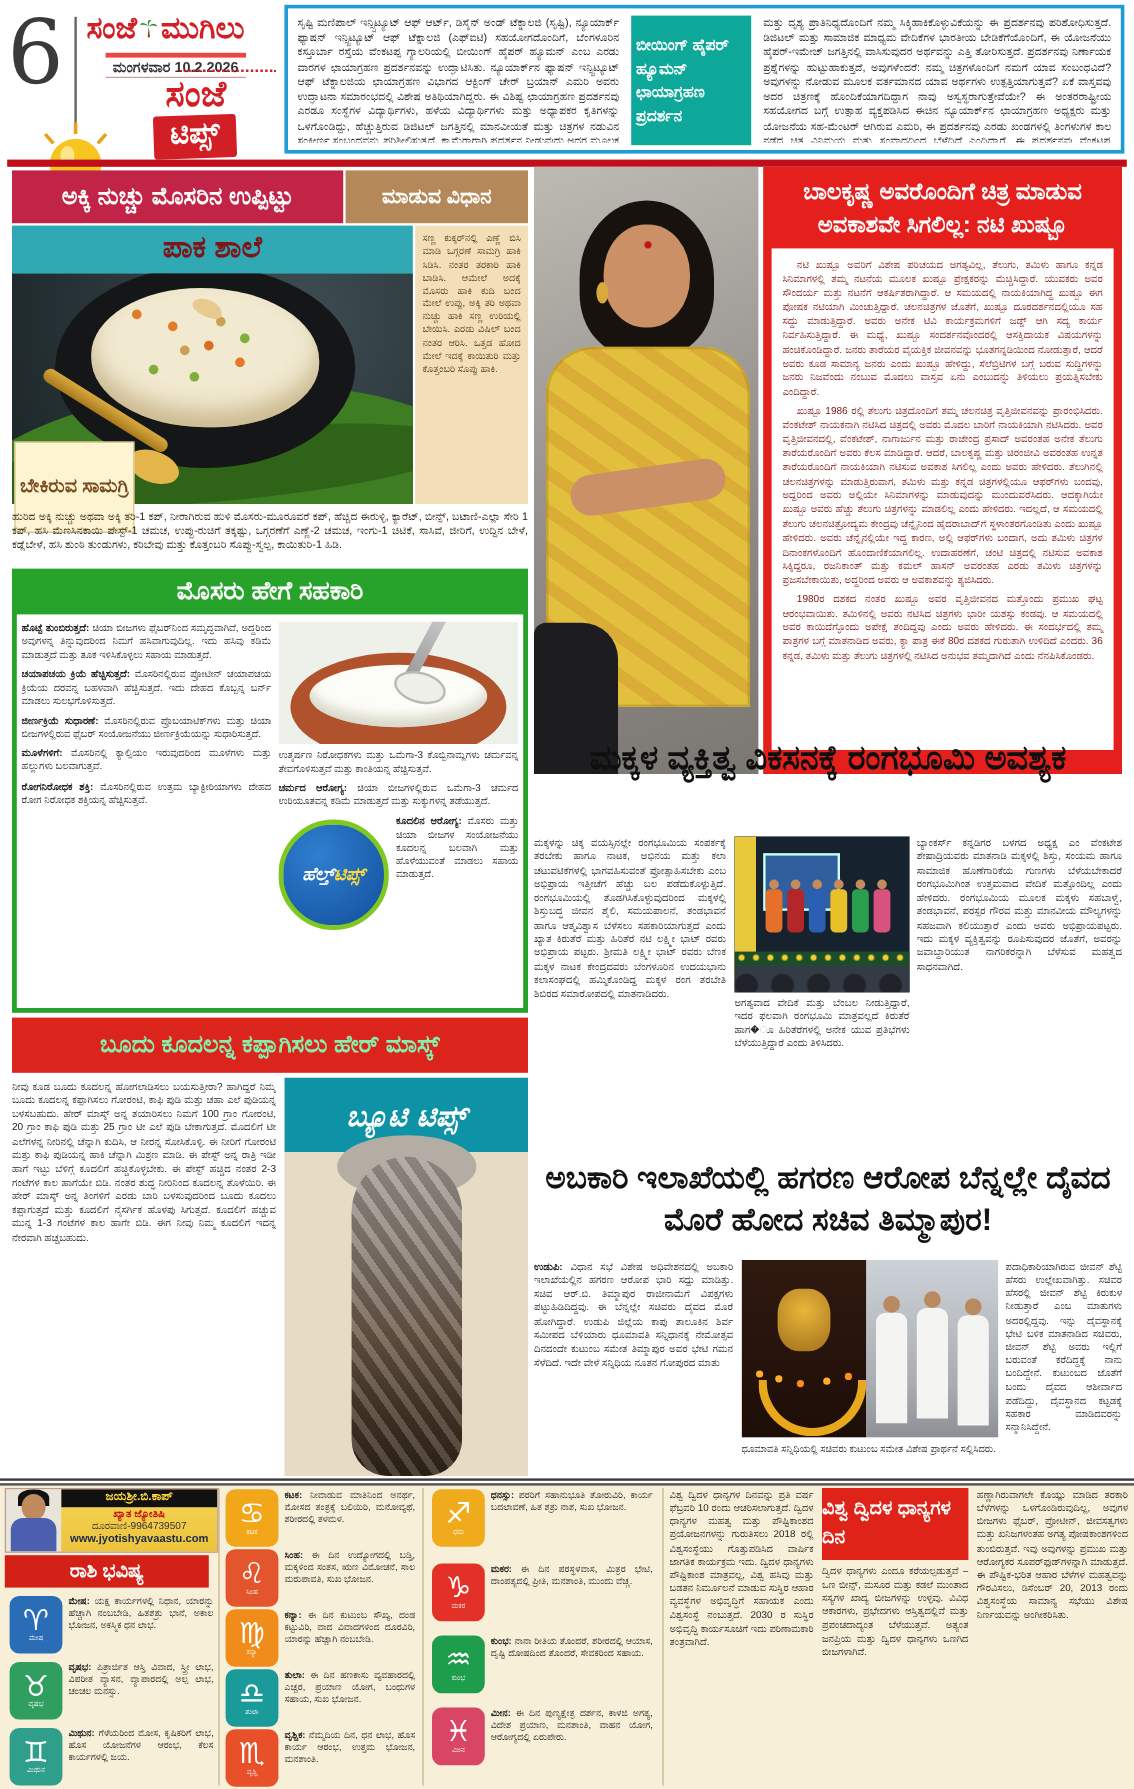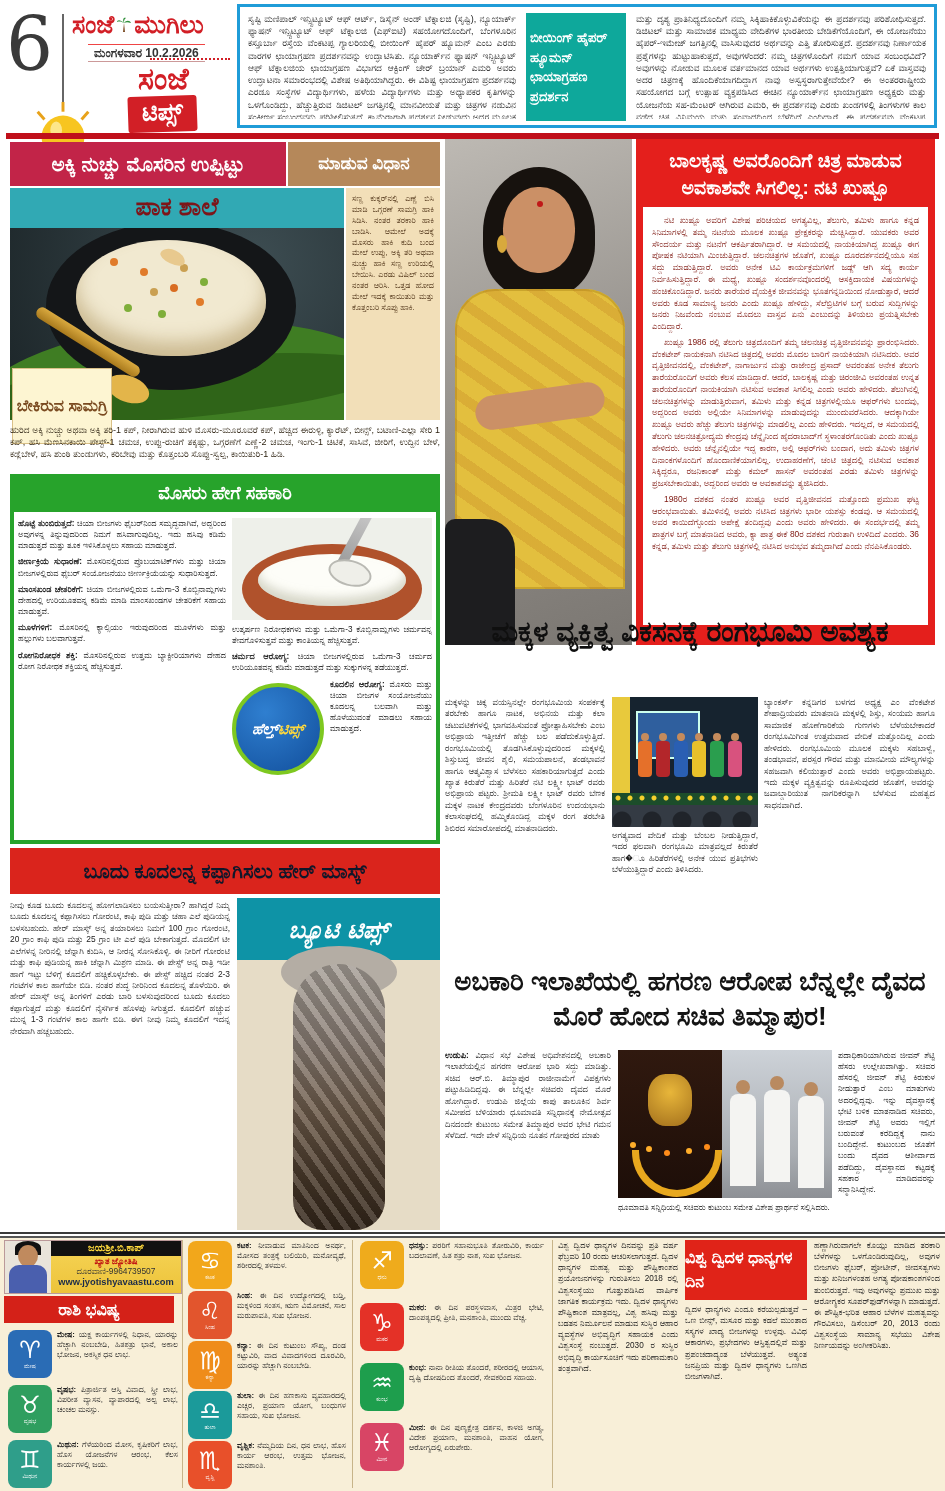--- a/index.html
+++ b/index.html
@@ -6,21 +6,21 @@
   #page{position:relative;width:945px;height:1491px;background:#fff;overflow:hidden;
         font-family:"Liberation Sans","DejaVu Sans",sans-serif;color:#222;}
   .abs{position:absolute;}
   .txt{overflow:hidden;text-align:justify;line-height:1.36;}
   .ctr{display:flex;align-items:center;justify-content:center;}
   b{font-weight:bold;}
   
   .pagenum{left:6px;top:0;font-family:"DejaVu Serif",serif;font-size:74px;color:#3a3a3a;line-height:1.2;}
   .mast-divider{left:62px;top:14px;width:2px;height:96px;background:#666;}
   .mast-title{left:72px;top:10px;font-size:25px;font-weight:bold;color:#d21f26;}
-  .mast-date{left:88px;top:44px;font-size:12px;font-weight:bold;color:#333;border-top:1px solid #ef4444;border-bottom:1px solid #c99;padding:1px 6px;}
+  .mast-date{left:88px;top:44px;font-size:12px;font-weight:bold;color:#333;border-top:4px solid #ef4444;border-bottom:1px solid #c99;padding:1px 6px;}
   .tips-sanje{left:138px;top:62px;font-size:30px;font-weight:bold;color:#d21f26;}
   .tips-box{left:128px;top:96px;background:#d21f26;color:#fff;font-size:24px;font-weight:bold;padding:2px 14px 6px 14px;border-radius:3px;transform:rotate(-2deg);}
   .dotline{border-top:2px dotted #d21f26;height:0;}
   
   .intro{left:237px;top:4px;width:700px;height:124px;border:3px solid #1f9cd8;display:flex;gap:10px;padding:6px 8px;box-sizing:border-box;}
   .intro .c1{width:268px;font-size:9px;}
   .intro .badge{width:92px;height:100px;background:#0ea89b;color:#fff;font-weight:bold;font-size:13px;line-height:1.5;padding:4px;align-self:flex-start;}
   .intro .c2{flex:1;font-size:9px;}
   .redrule{left:6px;top:133px;width:933px;height:6px;background:#c00f1a;}
   
@@ -37,35 +37,35 @@
   .garnish{position:absolute;left:100px;top:30px;width:8px;height:8px;border-radius:50%;background:#e07b2a;
         box-shadow:30px 10px 0 #e07b2a,60px 26px 0 #d96d22,14px 46px 0 #7fae3a,48px 52px 0 #7fae3a,86px 40px 0 #e07b2a,70px 6px 0 #caa052,40px 30px 0 #caa052,90px 20px 0 #7fae3a;}
   .cashew{position:absolute;left:150px;top:22px;width:26px;height:14px;background:#e8c98e;border-radius:50% 50% 50% 50%/60% 60% 40% 40%;transform:rotate(25deg);}
   .spoon-h{position:absolute;left:18px;top:108px;width:120px;height:12px;background:linear-gradient(#d9a93f,#a97a1d);transform:rotate(32deg);border-radius:6px;}
   .spoon-b{position:absolute;left:96px;top:148px;width:44px;height:26px;background:#e3b54a;border-radius:50%;transform:rotate(20deg);}
   .method-col{left:346px;top:188px;width:94px;height:232px;background:#f2dfb8;box-sizing:border-box;padding:6px;font-size:8px;color:#4a2e12;}
   .ingr-label{left:12px;top:368px;width:98px;height:74px;background:#fdf5d2;border:1px solid #d9c088;color:#7a4a20;font-weight:bold;font-size:16px;line-height:1.4;}
   .ingr-text{left:10px;top:424px;width:430px;height:48px;font-size:9px;color:#2e2312;}
   
   .green-box{left:10px;top:474px;width:430px;height:370px;border:4px solid #27a32b;background:#fff;box-sizing:border-box;}
-  .green-hd{left:10px;top:474px;width:430px;height:38px;font-size:18px;font-weight:bold;color:#fff;box-sizing:border-box;}
+  .green-hd{left:10px;top:474px;width:430px;height:38px;font-size:21px;font-weight:bold;color:#fff;box-sizing:border-box;}
   .gb-left{left:18px;top:518px;width:208px;height:318px;font-size:8.2px;}
   .gb-right{left:232px;top:518px;width:200px;height:318px;font-size:8.2px;}
   .curd-photo{position:relative;width:200px;height:102px;background:#eef0ea;overflow:hidden;margin-bottom:4px;}
   .bowl{position:absolute;left:10px;top:26px;width:180px;height:90px;background:#b0522c;border-radius:50%;}
   .curd{position:absolute;left:26px;top:36px;width:148px;height:52px;background:#fdfdf8;border-radius:50%;box-shadow:inset 0 -8px 10px rgba(190,190,170,.6);}
   .cspoon{position:absolute;left:120px;top:-18px;width:10px;height:70px;background:linear-gradient(#cfcfcf,#9a9a9a);transform:rotate(28deg);}
   .cspoon2{position:absolute;left:96px;top:42px;width:40px;height:22px;background:#efefe9;border:2px solid #b9b9b3;border-radius:50%;transform:rotate(15deg);}
   .health-circle{float:left;width:84px;height:84px;border-radius:50%;background:radial-gradient(circle at 35% 30%,#2f7fd0,#124f9c);
         border:4px solid #7ec820;color:#fff;font-weight:bold;font-size:15px;font-style:italic;margin:4px 6px 2px 0;
         display:flex;flex-direction:row;align-items:center;justify-content:center;line-height:1.2;}
   .health-circle .y{color:#ffd93c;}
   .gb-para{margin-bottom:5px;}
   
-  .hair-banner{left:10px;top:848px;width:430px;height:46px;font-size:20px;font-weight:bold;color:#0f172a;}
+  .hair-banner{left:10px;top:848px;width:430px;height:46px;font-size:20px;font-weight:bold;color:#86efac;}
   .hair-text{left:10px;top:900px;width:220px;height:330px;font-size:8.4px;}
   .beauty-wrap{left:237px;top:898px;width:203px;height:332px;background:#e6dcc6;overflow:hidden;}
   .beauty-hd{width:203px;height:62px;background:#0e93a6;color:#fff;font-size:24px;font-weight:bold;font-style:italic;font-family:"DejaVu Serif",serif;}
   .braid{position:absolute;left:56px;top:66px;width:92px;height:266px;border-radius:46px 46px 30px 30px;
         background:linear-gradient(#a9a29a 0%,#8d8178 28%,#6f5d4c 55%,#4a3a2b 80%,#33261a 100%);}
   .braid:after{content:"";position:absolute;inset:0;border-radius:inherit;
         background:repeating-linear-gradient(55deg,rgba(255,255,255,.14) 0 6px,rgba(0,0,0,.18) 6px 14px);}
   .bun{position:absolute;left:44px;top:48px;width:116px;height:52px;background:#b4ada4;border-radius:50%;}
   .section-rule{left:0;top:1232px;width:945px;height:2px;background:#3a3a3a;}
   
@@ -193,22 +193,22 @@
     <div class="spoon-b"></div>
   </div>
   <div class="abs method-col txt">ಸಣ್ಣ ಕುಕ್ಕರ್‌ನಲ್ಲಿ ಎಣ್ಣೆ ಬಿಸಿ ಮಾಡಿ ಒಗ್ಗರಣೆ ಸಾಮಗ್ರಿ ಹಾಕಿ ಸಿಡಿಸಿ. ನಂತರ ತರಕಾರಿ ಹಾಕಿ ಬಾಡಿಸಿ. ಆಮೇಲೆ ಅದಕ್ಕೆ ಮೊಸರು ಹಾಕಿ ಕುದಿ ಬಂದ ಮೇಲೆ ಉಪ್ಪು, ಅಕ್ಕಿ ತರಿ ಅಥವಾ ನುಚ್ಚು ಹಾಕಿ ಸಣ್ಣ ಉರಿಯಲ್ಲಿ ಬೇಯಿಸಿ. ಎರಡು ವಿಷಿಲ್ ಬಂದ ನಂತರ ಆರಿಸಿ. ಒತ್ತಡ ಹೋದ ಮೇಲೆ ಇದಕ್ಕೆ ಕಾಯಿತುರಿ ಮತ್ತು ಕೊತ್ತಂಬರಿ ಸೊಪ್ಪು ಹಾಕಿ.</div>
   <div class="abs ingr-label ctr">ಬೇಕಿರುವ ಸಾಮಗ್ರಿ</div>
   <div class="abs ingr-text txt">ಹುರಿದ ಅಕ್ಕಿ ನುಚ್ಚು ಅಥವಾ ಅಕ್ಕಿ ತರಿ-1 ಕಪ್, ನೀರಾಗಿರುವ ಹುಳಿ ಮೊಸರು-ಮೂರೂವರೆ ಕಪ್, ಹೆಚ್ಚಿದ ಈರುಳ್ಳಿ, ಕ್ಯಾರೆಟ್, ಬೀನ್ಸ್, ಬಟಾಣಿ-ಎಲ್ಲಾ ಸೇರಿ 1 ಕಪ್, ಹಸಿ ಮೆಣಸಿನಕಾಯಿ ಪೇಸ್ಟ್-1 ಚಮಚ, ಉಪ್ಪು-ರುಚಿಗೆ ತಕ್ಕಷ್ಟು, ಒಗ್ಗರಣೆಗೆ ಎಣ್ಣೆ-2 ಚಮಚ, ಇಂಗು-1 ಚಿಟಿಕೆ, ಸಾಸಿವೆ, ಜೀರಿಗೆ, ಉದ್ದಿನ ಬೇಳೆ, ಕಡ್ಲೆಬೇಳೆ, ಹಸಿ ಶುಂಠಿ ತುಂಡುಗಳು, ಕರಿಬೇವು ಮತ್ತು ಕೊತ್ತಂಬರಿ ಸೊಪ್ಪು-ಸ್ವಲ್ಪ, ಕಾಯಿತುರಿ-1 ಹಿಡಿ.</div>
 
   <div class="abs green-box"></div>
   <div class="abs green-hd ctr" style="background-color: rgb(39, 163, 43);">ಮೊಸರು ಹೇಗೆ ಸಹಕಾರಿ</div>
   <div class="abs gb-left txt">
     <div class="gb-para"><b>ಹೊಟ್ಟೆ ತುಂಬಿರುತ್ತದೆ:</b><span> ಚಿಯಾ ಬೀಜಗಳು ಫೈಬರ್‌ನಿಂದ ಸಮೃದ್ಧವಾಗಿವೆ, ಅದ್ದರಿಂದ ಅವುಗಳನ್ನ ತಿನ್ನುವುದರಿಂದ ನಿಮಗೆ ಹಸಿವಾಗುವುದಿಲ್ಲ. ಇದು ಹಸಿವು ಕಡಿಮೆ ಮಾಡುತ್ತದೆ ಮತ್ತು ತೂಕ ಇಳಿಸಿಕೊಳ್ಳಲು ಸಹಾಯ ಮಾಡುತ್ತದೆ.</span></div>
+    <div class="gb-para"><b>ಚಯಾಪಚಯ ಕ್ರಿಯೆ ಹೆಚ್ಚಿಸುತ್ತದೆ:</b><span> ಮೊಸರಿನಲ್ಲಿರುವ ಪ್ರೋಟೀನ್ ಚಯಾಪಚಯ ಕ್ರಿಯೆಯ ದರವನ್ನ ಬಹಳವಾಗಿ ಹೆಚ್ಚಿಸುತ್ತದೆ. ಇದು ದೇಹದ ಕೊಬ್ಬನ್ನ ಬರ್ನ್ ಮಾಡಲು ಸುಲಭಗೊಳಿಸುತ್ತದೆ.</span></div>
     <div class="gb-para"><b>ಜೀರ್ಣಕ್ರಿಯೆ ಸುಧಾರಣೆ:</b><span> ಮೊಸರಿನಲ್ಲಿರುವ ಪ್ರೊಬಯಾಟಿಕ್‌ಗಳು ಮತ್ತು ಚಿಯಾ ಬೀಜಗಳಲ್ಲಿರುವ ಫೈಬರ್ ಸಂಯೋಜನೆಯು ಜೀರ್ಣಕ್ರಿಯೆಯನ್ನು ಸುಧಾರಿಸುತ್ತದೆ.</span></div>
-    <div class="gb-para"><b>ಮಾಂಸಖಂಡ ಚೇತರಿಕೆಗೆ:</b><span> ಚಿಯಾ ಬೀಜಗಳಲ್ಲಿರುವ ಒಮೆಗಾ-3 ಕೊಬ್ಬಿನಾಮ್ಲಗಳು ದೇಹದಲ್ಲಿ ಉರಿಯೂತವನ್ನ ಕಡಿಮೆ ಮಾಡಿ ಮಾಂಸಖಂಡಗಳ ಚೇತರಿಕೆಗೆ ಸಹಾಯ ಮಾಡುತ್ತವೆ.</span></div>
     <div class="gb-para"><b>ಮೂಳೆಗಳಿಗೆ:</b><span> ಮೊಸರಿನಲ್ಲಿ ಕ್ಯಾಲ್ಸಿಯಂ ಇರುವುದರಿಂದ ಮೂಳೆಗಳು ಮತ್ತು ಹಲ್ಲುಗಳು ಬಲವಾಗುತ್ತವೆ.</span></div>
     <div class="gb-para"><b>ರೋಗನಿರೋಧಕ ಶಕ್ತಿ:</b><span> ಮೊಸರಿನಲ್ಲಿರುವ ಉತ್ತಮ ಬ್ಯಾಕ್ಟೀರಿಯಾಗಳು ದೇಹದ ರೋಗ ನಿರೋಧಕ ಶಕ್ತಿಯನ್ನ ಹೆಚ್ಚಿಸುತ್ತವೆ.</span></div>
   </div>
   <div class="abs gb-right txt">
     <div class="curd-photo">
       <div class="bowl"></div>
       <div class="curd"></div>
       <div class="cspoon"></div>
       <div class="cspoon2"></div>
     </div>

